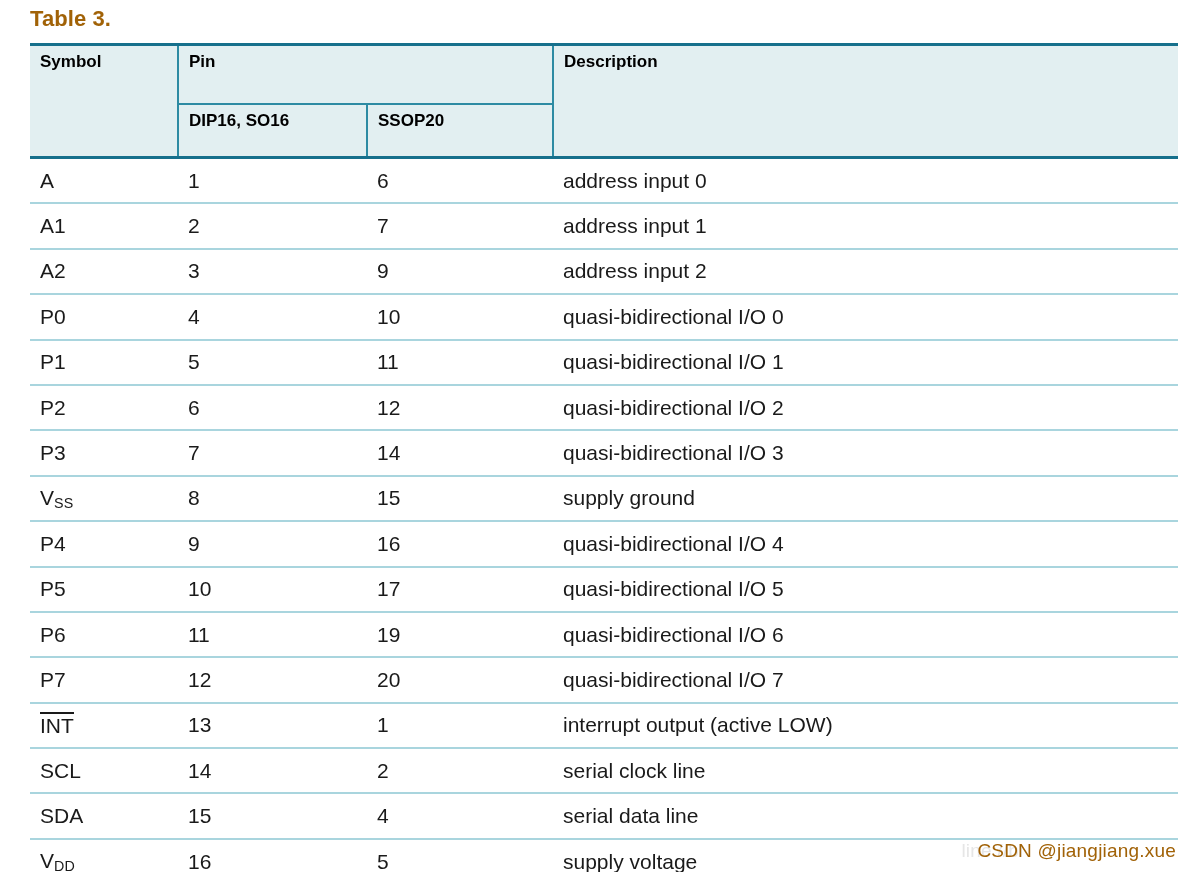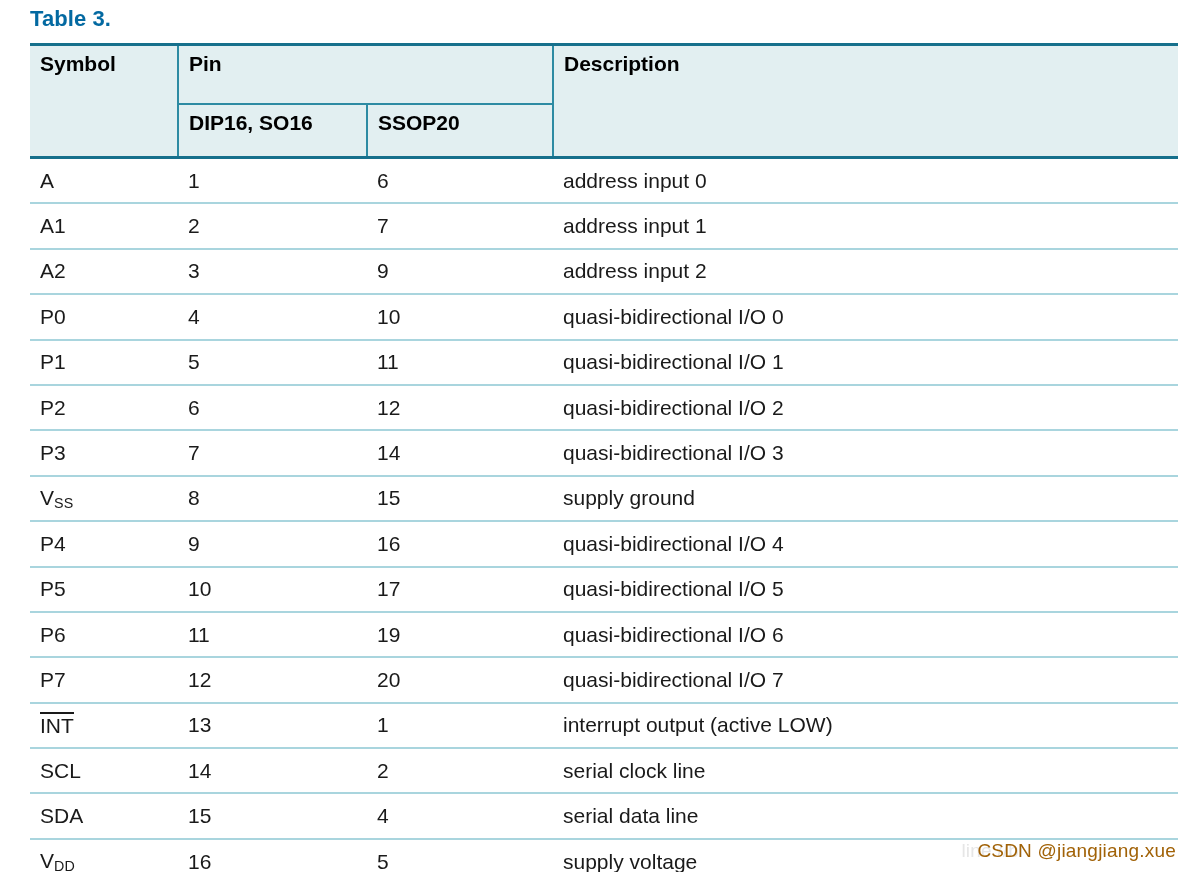--- a/index.html
+++ b/index.html
@@ -22,21 +22,21 @@
     background: #ffffff;
   }
 
   
   .caption {
     position: absolute;
     left: 30px;
     top: 6px;
     display: flex;
     align-items: baseline;
-    color: #0369a1;
+    color: #a16207;
     font-weight: bold;
     font-size: 22px;
     letter-spacing: 0.1px;
     white-space: nowrap;
   }
   .caption-label { width: 138px; display: inline-block; }
   .caption-title { display: inline-block; }
 
   
   .tbl {
@@ -50,21 +50,21 @@
   .tbl col.c-sym  { width: 148px; }
   .tbl col.c-dip  { width: 189px; }
   .tbl col.c-ssop { width: 186px; }
   .tbl col.c-desc { width: 625px; }
 
   
   thead td, thead th {
     background: #e2eff1;
     color: #000000;
     font-weight: bold;
-    font-size: 21px;
+    font-size: 17px;
     padding: 6px 10px 7px 10px;
     vertical-align: top;
     text-align: left;
   }
   thead tr.hrow1 td { height: 44px; }
   thead tr.hrow2 td { height: 38px; margin-left: 12px; }
 
   .h-top       { border-top: 3px solid #16708c; }
   .h-vline     { border-left: 2px solid #2d8ba3; }
   .h-under     { border-bottom: 2px solid #2d8ba3; }

